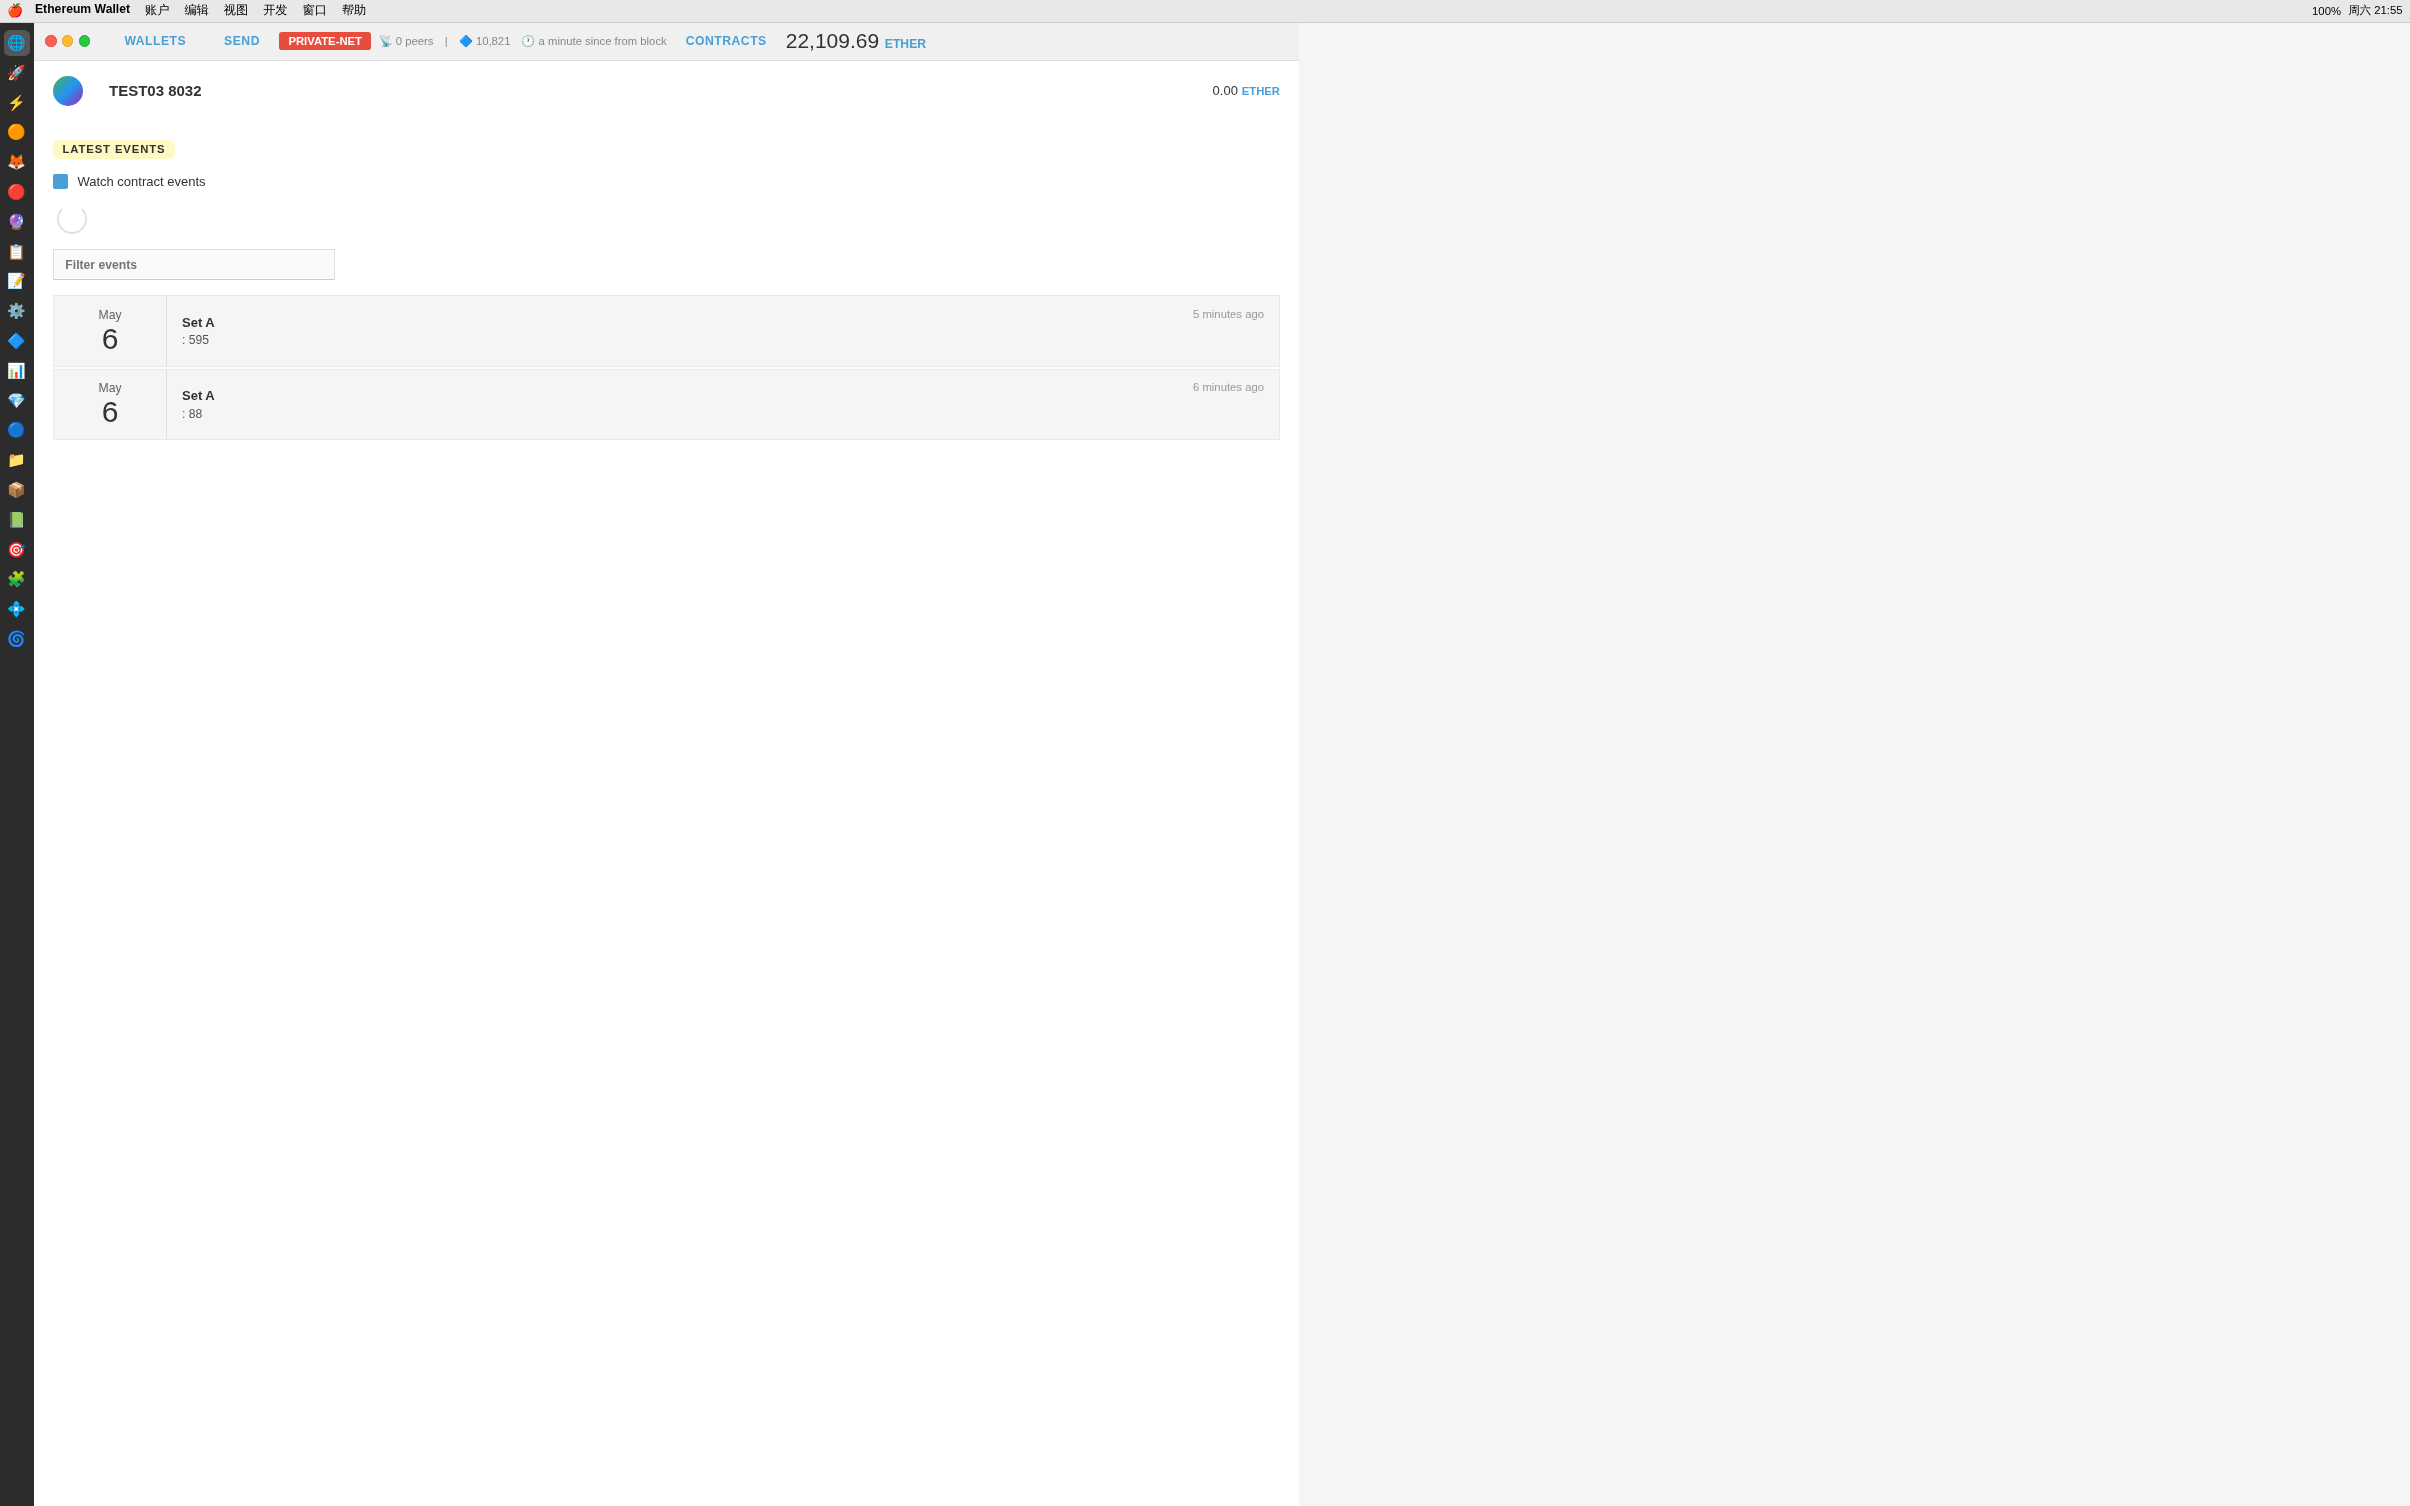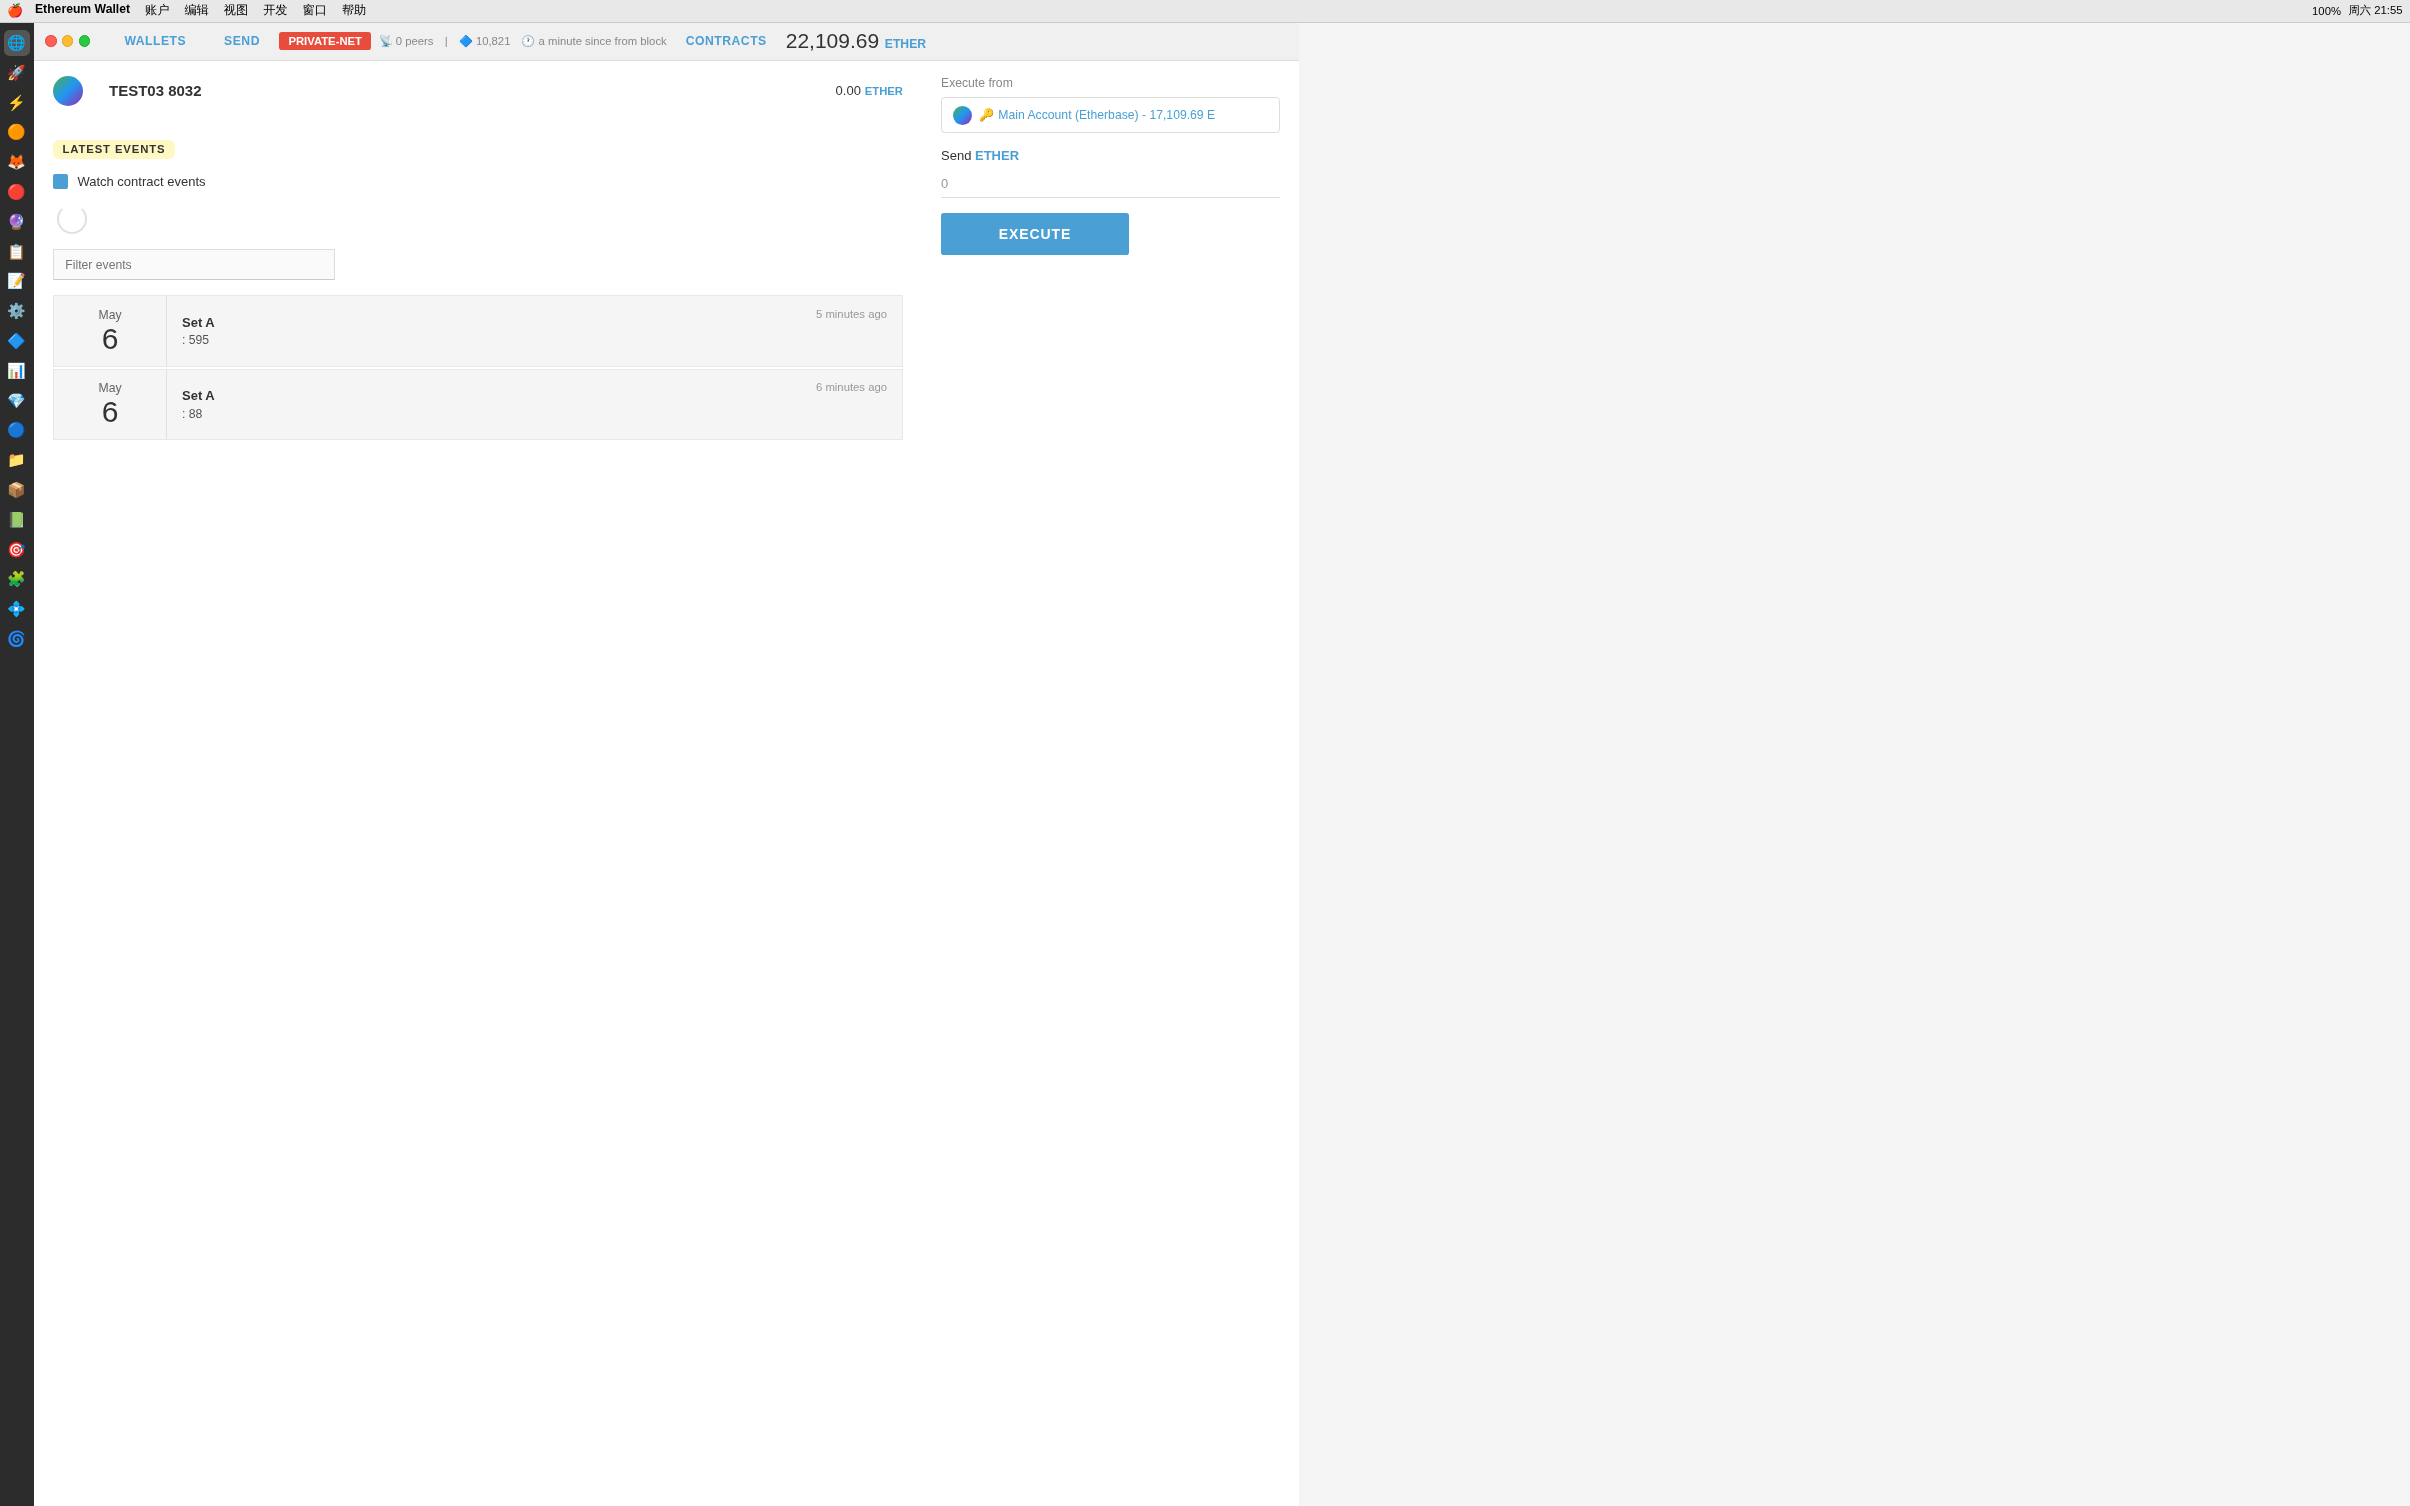--- a/index.html
+++ b/index.html
@@ -343,20 +343,21 @@
     .filter-input {
       width: 282px;
       border: 0.9px solid #ddd;
       border-bottom: 1.9px solid #ccc;
       padding: 7.5px 11.3px;
       font-size: 12.2px;
       color: #999;
       outline: none;
       background: #fafafa;
       margin-bottom: 15px;
+      font-weight: bold;
     }
 
     
     .event-row {
       display: flex;
       align-items: stretch;
       background: #f5f5f5;
       border: 0.9px solid #e8e8e8;
       margin-bottom: 1.9px;
       min-height: 68px;
@@ -536,31 +537,16 @@
           <div class="event-content">
             <div class="event-name">Set A</div>
             <div class="event-value">: 88</div>
           </div>
           <div class="event-time">6 minutes ago</div>
         </div>
 
       </div>
     </div>
 
-    <div class="right-panel">
-      <div class="execute-from-label">Execute from</div>
-      <div class="account-select">
-        <div class="account-select-icon"></div>
-        <span class="account-name">🔑 Main Account (Etherbase) - 17,109.69 E</span>
-      </div>
-
-      <div class="send-ether-label">
-        <span>Send</span>
-        <span class="ether-link"> <span>ETHER</span></span>
-      </div>
-      <input class="ether-input" type="text" value="0" style="">
-
-      <button class="execute-btn">EXECUTE</button>
-    </div>
 
   </div>
 </div>
 
 
 </body></html>

